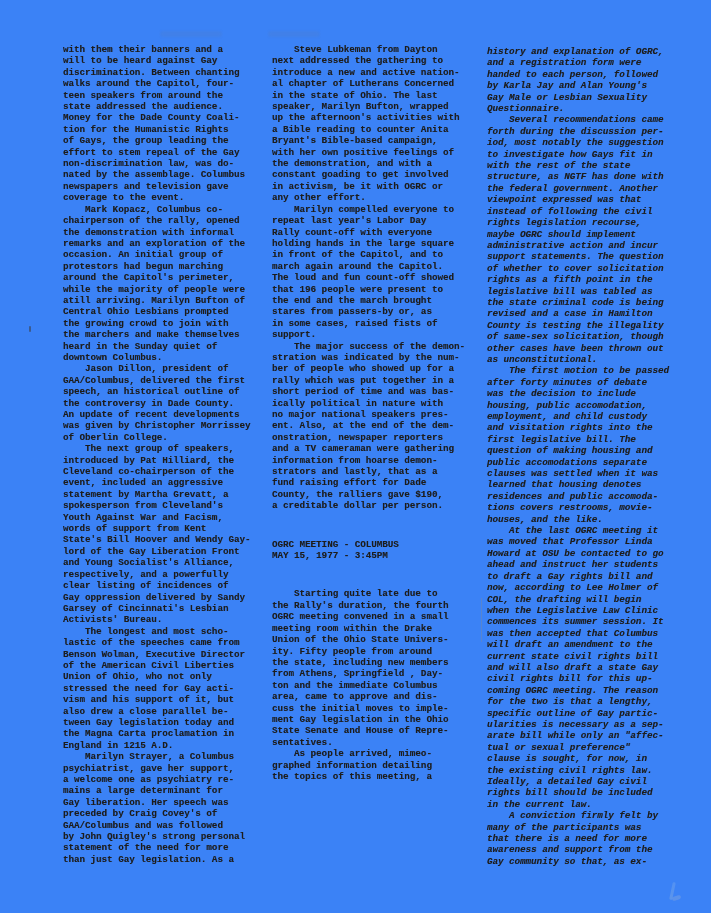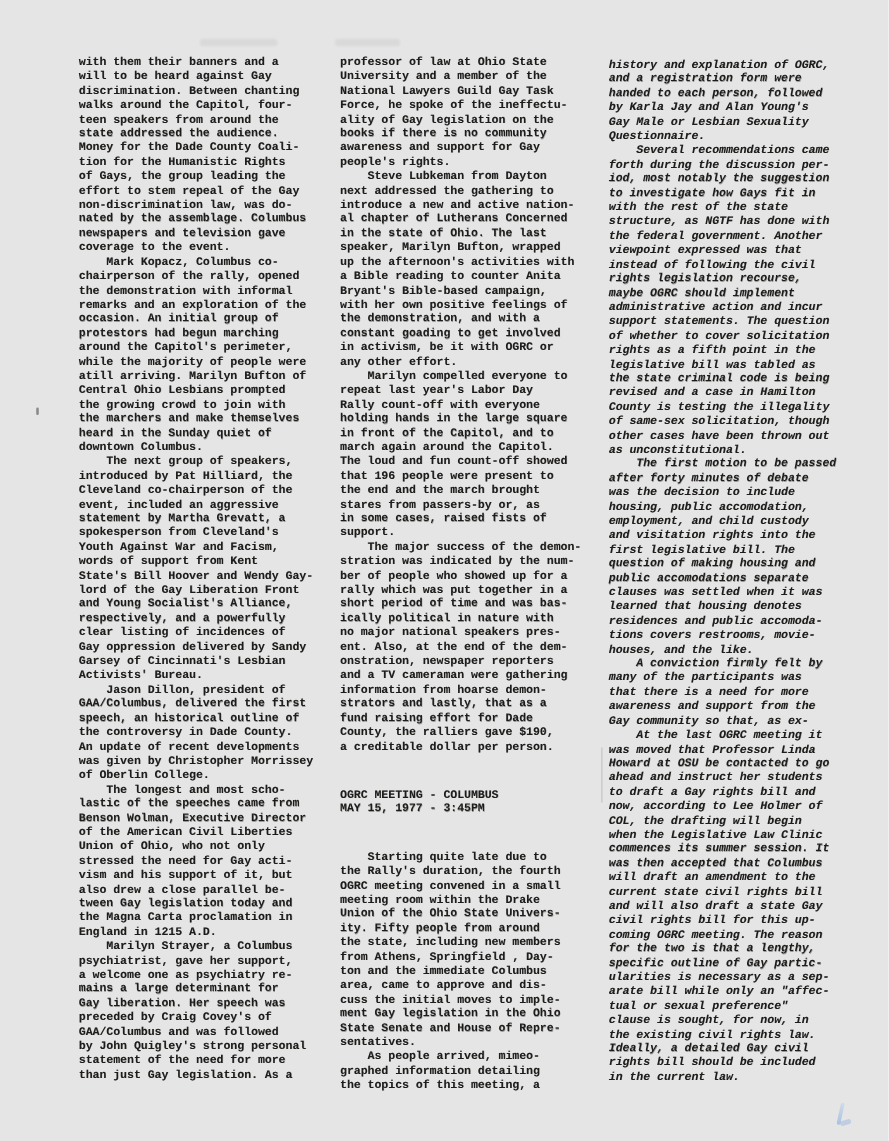--- a/index.html
+++ b/index.html
@@ -10,21 +10,21 @@
   body {
     width: 711px;
     height: 913px;
     position: relative;
     overflow: hidden;
     font-family: "Liberation Mono", "DejaVu Sans Mono", monospace;
   }
   .page {
     position: absolute;
     inset: 0;
-    background: #e5e5e5;
+    background: #3b82f6;
   }
   .col {
     position: absolute;
     font-family: "Liberation Mono", "DejaVu Sans Mono", monospace;
     font-size: 9.2px;
     line-height: 11.4px;
     font-weight: 700;
     color: #1d1c1a;
     white-space: pre;
     text-shadow: 0.3px 0.3px 0 rgba(30,28,25,0.38);
@@ -108,69 +108,62 @@
 remarks and an exploration of the
 occasion. An initial group of
 protestors had begun marching
 around the Capitol's perimeter,
 while the majority of people were
 atill arriving. Marilyn Bufton of
 Central Ohio Lesbians prompted
 the growing crowd to join with
 the marchers and make themselves
 heard in the Sunday quiet of
-downtown Columbus.</div><div class="para">    The next group of speakers,
+downtown Columbus.</div><div class="para">    Jason Dillon, president of
+GAA/Columbus, delivered the first
+speech, an historical outline of
+the controversy in Dade County.
+An update of recent developments
+was given by Christopher Morrissey
+of Oberlin College.</div><div class="para">    The next group of speakers,
 introduced by Pat Hilliard, the
 Cleveland co-chairperson of the
 event, included an aggressive
 statement by Martha Grevatt, a
 spokesperson from Cleveland's
 Youth Against War and Facism,
 words of support from Kent
 State's Bill Hoover and Wendy Gay-
 lord of the Gay Liberation Front
 and Young Socialist's Alliance,
 respectively, and a powerfully
 clear listing of incidences of
 Gay oppression delivered by Sandy
 Garsey of Cincinnati's Lesbian
-Activists' Bureau.</div><div class="para">    Jason Dillon, president of
-GAA/Columbus, delivered the first
-speech, an historical outline of
-the controversy in Dade County.
-An update of recent developments
-was given by Christopher Morrissey
-of Oberlin College.</div><div class="para">    The longest and most scho-
+Activists' Bureau.</div><div class="para">    The longest and most scho-
 lastic of the speeches came from
 Benson Wolman, Executive Director
 of the American Civil Liberties
 Union of Ohio, who not only
 stressed the need for Gay acti-
 vism and his support of it, but
 also drew a close parallel be-
 tween Gay legislation today and
 the Magna Carta proclamation in
 England in 1215 A.D.</div><div class="para">    Marilyn Strayer, a Columbus
 psychiatrist, gave her support,
 a welcome one as psychiatry re-
 mains a large determinant for
 Gay liberation. Her speech was
 preceded by Craig Covey's of
 GAA/Columbus and was followed
 by John Quigley's strong personal
 statement of the need for more
 than just Gay legislation. As a</div></div>
-  <div class="col col-2"><div class="para">professor of law at Ohio State
-University and a member of the
-National Lawyers Guild Gay Task
-Force, he spoke of the ineffectu-
-ality of Gay legislation on the
-books if there is no community
-awareness and support for Gay
-people's rights.</div><div class="para">    Steve Lubkeman from Dayton
+  <div class="col col-2"><div class="para">    Steve Lubkeman from Dayton
 next addressed the gathering to
 introduce a new and active nation-
 al chapter of Lutherans Concerned
 in the state of Ohio. The last
 speaker, Marilyn Bufton, wrapped
 up the afternoon's activities with
 a Bible reading to counter Anita
 Bryant's Bible-based campaign,
 with her own positive feelings of
 the demonstration, and with a
@@ -250,25 +243,21 @@
 housing, public accomodation,
 employment, and child custody
 and visitation rights into the
 first legislative bill. The
 question of making housing and
 public accomodations separate
 clauses was settled when it was
 learned that housing denotes
 residences and public accomoda-
 tions covers restrooms, movie-
-houses, and the like.</div><div class="para">    A conviction firmly felt by
-many of the participants was
-that there is a need for more
-awareness and support from the
-Gay community so that, as ex-</div><div class="para">    At the last OGRC meeting it
+houses, and the like.</div><div class="para">    At the last OGRC meeting it
 was moved that Professor Linda
 Howard at OSU be contacted to go
 ahead and instruct her students
 to draft a Gay rights bill and
 now, according to Lee Holmer of
 COL, the drafting will begin
 when the Legislative Law Clinic
 commences its summer session. It
 was then accepted that Columbus
 will draft an amendment to the
@@ -278,14 +267,18 @@
 coming OGRC meeting. The reason
 for the two is that a lengthy,
 specific outline of Gay partic-
 ularities is necessary as a sep-
 arate bill while only an "affec-
 tual or sexual preference"
 clause is sought, for now, in
 the existing civil rights law.
 Ideally, a detailed Gay civil
 rights bill should be included
-in the current law.</div></div>
+in the current law.</div><div class="para">    A conviction firmly felt by
+many of the participants was
+that there is a need for more
+awareness and support from the
+Gay community so that, as ex-</div></div>
 </div>
 
 </body></html>

